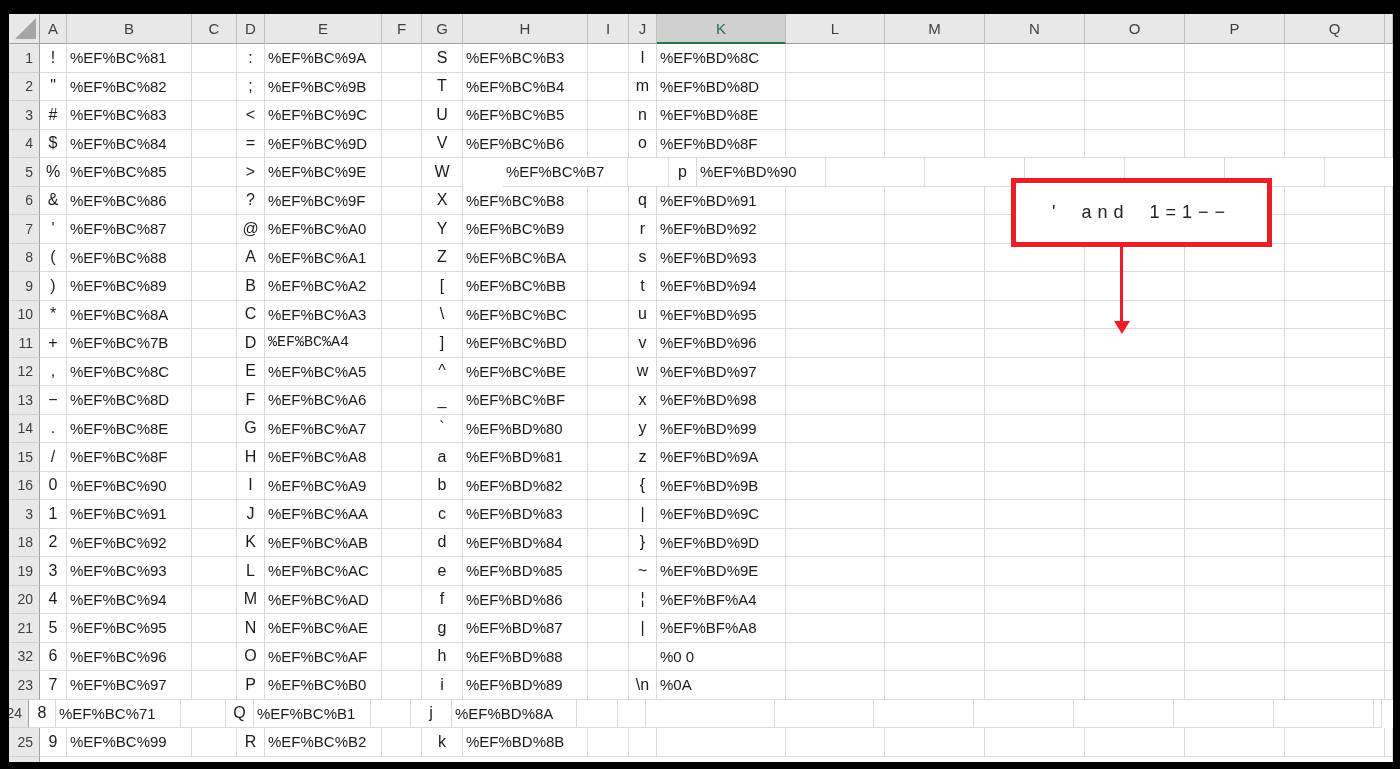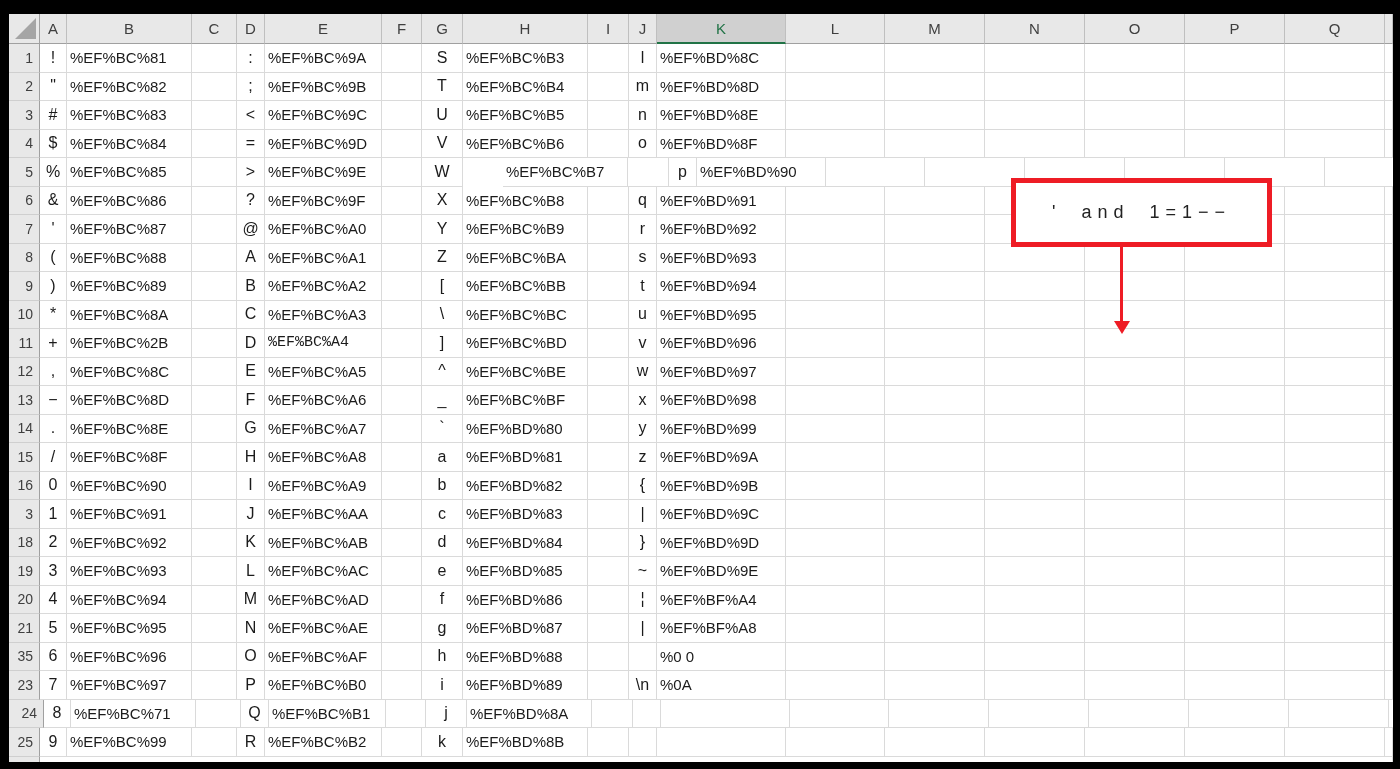--- a/index.html
+++ b/index.html
@@ -285,21 +285,21 @@
           <div class="cell blank" style="width: 100px;"></div>
           <div class="cell blank" style="width: 100px;"></div>
           <div class="cell blank" style="width: 100px;"></div>
           <div class="cell blank" style="width: 100px;"></div>
           <div class="cell blank" style="width: 100px;"></div>
           <div class="cell blank" style="width: 8px;"></div>
         </div>
         <div class="row">
           <div class="gutter" style="width: 31px;">11</div>
           <div class="cell char" style="width: 27px;">+</div>
-          <div class="cell code" style="width: 125px;">%EF%BC%2B</div>
+          <div class="cell code" style="width: 125px;">%EF%BC%7B</div>
           <div class="cell blank" style="width: 45px;"></div>
           <div class="cell char" style="width: 28px;">D</div>
           <div class="cell code" style="width: 117px; font-family: Liberation Mono, monospace;">%EF%BC%A4</div>
           <div class="cell blank" style="width: 40px;"></div>
           <div class="cell char" style="width: 41px;">]</div>
           <div class="cell code" style="width: 125px;">%EF%BC%BD</div>
           <div class="cell blank" style="width: 41px;"></div>
           <div class="cell char" style="width: 28px;">v</div>
           <div class="cell code" style="width: 129px;">%EF%BD%96</div>
           <div class="cell blank" style="width: 99px;"></div>
@@ -514,21 +514,21 @@
           <div class="cell code" style="width: 129px;">%EF%BF%A8</div>
           <div class="cell blank" style="width: 99px;"></div>
           <div class="cell blank" style="width: 100px;"></div>
           <div class="cell blank" style="width: 100px;"></div>
           <div class="cell blank" style="width: 100px;"></div>
           <div class="cell blank" style="width: 100px;"></div>
           <div class="cell blank" style="width: 100px;"></div>
           <div class="cell blank" style="width: 8px;"></div>
         </div>
         <div class="row">
-          <div class="gutter" style="width: 31px;">35</div>
+          <div class="gutter" style="width: 31px;">32</div>
           <div class="cell char" style="width: 27px;">6</div>
           <div class="cell code" style="width: 125px;">%EF%BC%96</div>
           <div class="cell blank" style="width: 45px;"></div>
           <div class="cell char" style="width: 28px;">O</div>
           <div class="cell code" style="width: 117px;">%EF%BC%AF</div>
           <div class="cell blank" style="width: 40px;"></div>
           <div class="cell char" style="width: 41px;">h</div>
           <div class="cell code" style="width: 125px;">%EF%BD%88</div>
           <div class="cell blank" style="width: 41px;"></div>
           <div class="cell char" style="width: 28px;"></div>
@@ -556,21 +556,21 @@
           <div class="cell code" style="width: 129px;">%0A</div>
           <div class="cell blank" style="width: 99px;"></div>
           <div class="cell blank" style="width: 100px;"></div>
           <div class="cell blank" style="width: 100px;"></div>
           <div class="cell blank" style="width: 100px;"></div>
           <div class="cell blank" style="width: 100px;"></div>
           <div class="cell blank" style="width: 100px;"></div>
           <div class="cell blank" style="width: 8px;"></div>
         </div>
         <div class="row">
-          <div class="gutter" style="width: 35px;">24</div>
+          <div class="gutter" style="width: 20px;">24</div>
           <div class="cell char" style="width: 27px;">8</div>
           <div class="cell code" style="width: 125px;">%EF%BC%71</div>
           <div class="cell blank" style="width: 45px;"></div>
           <div class="cell char" style="width: 28px;">Q</div>
           <div class="cell code" style="width: 117px;">%EF%BC%B1</div>
           <div class="cell blank" style="width: 40px;"></div>
           <div class="cell char" style="width: 41px;">j</div>
           <div class="cell code" style="width: 125px;">%EF%BD%8A</div>
           <div class="cell blank" style="width: 41px;"></div>
           <div class="cell char" style="width: 28px;"></div>

